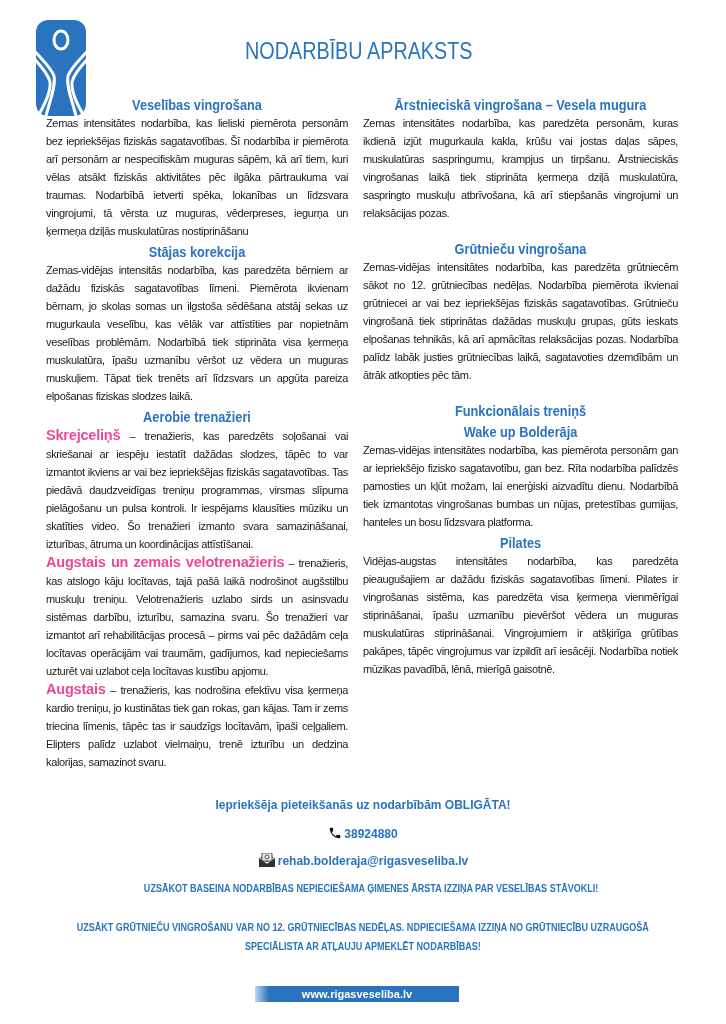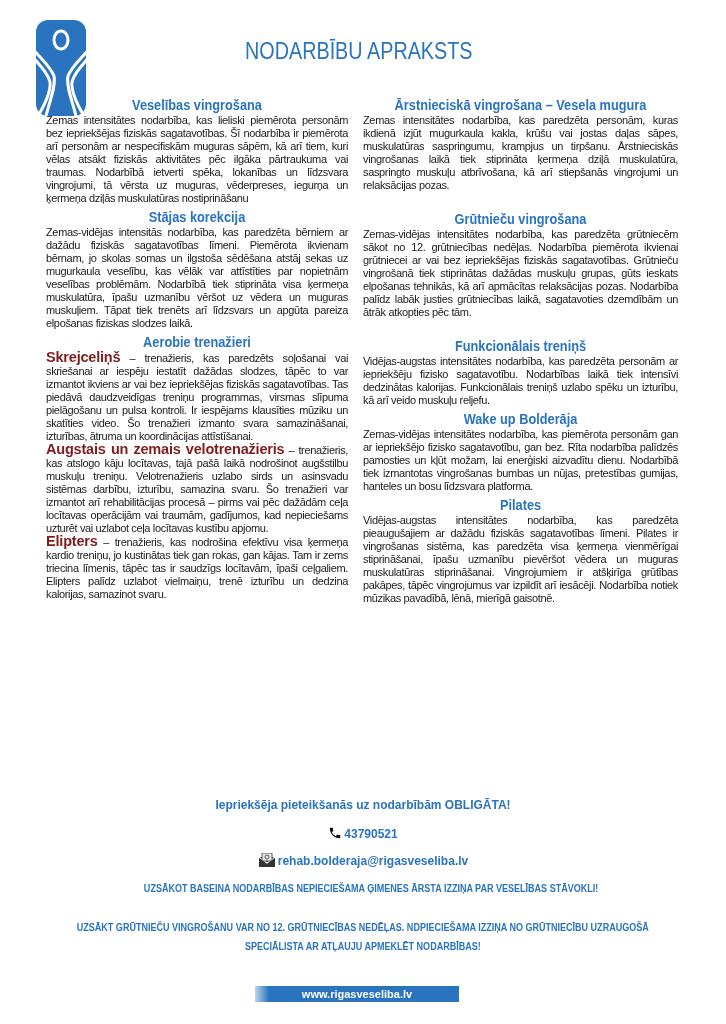--- a/index.html
+++ b/index.html
@@ -9,23 +9,23 @@
   .title { position: absolute; left: 245px; top: 38px; width: 240px; text-align: center;
            font-family: "Liberation Sans", sans-serif; font-size: 23px; font-weight: normal;
            color: #2a74bf; letter-spacing: 0px; transform: scaleX(0.86); transform-origin: left center;
            white-space: nowrap; }
   .col { position: absolute; top: 96px; }
   .col-left { left: 46px; width: 302px; }
   .col-right { left: 363px; width: 315px; }
   .sec-title { text-align: center; color: #2a74bf; font-weight: bold; font-size: 14.5px;
                line-height: 18px; margin: 0; white-space: nowrap;
                transform: scaleX(0.88); transform-origin: center; }
-  .para { font-size: 11px; line-height: 13px; text-align: justify; margin: 0;
+  .para { font-size: 11px; line-height: 18px; text-align: justify; margin: 0;
           letter-spacing: -0.35px; word-spacing: 0px; }
-  .para .lead { color: #7f1d1d; font-weight: bold; font-size: 14.5px; letter-spacing: -0.2px; }
+  .para .lead { color: #ec4899; font-weight: bold; font-size: 14.5px; letter-spacing: -0.2px; }
   .gap-s { height: 3px; }
   .gap-m { height: 18px; }
   .bottom { position: absolute; left: 0; width: 726px; text-align: center; color: #2a74bf; }
   .b1 { top: 798px; font-size: 12px; font-weight: bold; }
   .b2 { top: 826px; font-size: 12px; font-weight: bold; }
   .b3 { top: 853px; font-size: 12px; font-weight: bold; }
   .b4 { top: 882px; font-size: 11px; font-weight: bold; padding-left: 8px; }
   .b5 { top: 918px; font-size: 11px; font-weight: bold; line-height: 19px; }
   .b4 span, .b5 span { display: inline-block; transform: scaleX(0.82); transform-origin: center; white-space: nowrap; }
   .phone-icon, .mail-icon { display: inline-block; vertical-align: middle; margin-right: 2px; }
@@ -59,48 +59,47 @@
   <p class="para">Zemas-vidējas intensitās nodarbība, kas paredzēta bērniem ar dažādu fiziskās sagatavotības līmeni. Piemērota ikvienam bērnam, jo skolas somas un ilgstoša sēdēšana atstāj sekas uz mugurkaula veselību, kas vēlāk var attīstīties par nopietnām veselības problēmām. Nodarbībā tiek stiprināta visa ķermeņa muskulatūra, īpašu uzmanību vēršot uz vēdera un muguras muskuļiem. Tāpat tiek trenēts arī līdzsvars un apgūta pareiza elpošanas fiziskas slodzes laikā.</p>
   <div class="gap-s"></div>
   <h2 class="sec-title">Aerobie trenažieri</h2>
   <p class="para">
     <span class="lead">Skrejceliņš</span><span> – trenažieris, kas paredzēts soļošanai vai skriešanai ar iespēju iestatīt dažādas slodzes, tāpēc to var izmantot ikviens ar vai bez iepriekšējas fiziskās sagatavotības. Tas piedāvā daudzveidīgas treniņu programmas, virsmas slīpuma pielāgošanu un pulsa kontroli. Ir iespējams klausīties mūziku un skatīties video. Šo trenažieri izmanto svara samazināšanai, izturības, ātruma un koordinācijas attīstīšanai.</span>
   </p>
   <p class="para">
     <span class="lead">Augstais un zemais velotrenažieris</span><span> – trenažieris, kas atslogo kāju locītavas, tajā pašā laikā nodrošinot augšstilbu muskuļu treniņu. Velotrenažieris uzlabo sirds un asinsvadu sistēmas darbību, izturību, samazina svaru. Šo trenažieri var izmantot arī rehabilitācijas procesā – pirms vai pēc dažādām ceļa locītavas operācijām vai traumām, gadījumos, kad nepieciešams uzturēt vai uzlabot ceļa locītavas kustību apjomu.</span>
   </p>
   <p class="para">
-    <span class="lead">Elipters</span><span> – trenažieris, kas nodrošina efektīvu visa ķermeņa kardio treniņu, jo kustinātas tiek gan rokas, gan kājas. Tam ir zems triecina līmenis, tāpēc tas ir saudzīgs locītavām, īpaši ceļgaliem. Elipters palīdz uzlabot vielmaiņu, trenē izturību un dedzina kalorijas, samazinot svaru.</span>
+    <span class="lead">Augstais</span><span> – trenažieris, kas nodrošina efektīvu visa ķermeņa kardio treniņu, jo kustinātas tiek gan rokas, gan kājas. Tam ir zems triecina līmenis, tāpēc tas ir saudzīgs locītavām, īpaši ceļgaliem. Elipters palīdz uzlabot vielmaiņu, trenē izturību un dedzina kalorijas, samazinot svaru.</span>
   </p>
 </div>
 
 <div class="col col-right">
   <h2 class="sec-title">Ārstnieciskā vingrošana – Vesela mugura</h2>
   <p class="para">Zemas intensitātes nodarbība, kas paredzēta personām, kuras ikdienā izjūt mugurkaula kakla, krūšu vai jostas daļas sāpes, muskulatūras saspringumu, krampjus un tirpšanu. Ārstnieciskās vingrošanas laikā tiek stiprināta ķermeņa dziļā muskulatūra, saspringto muskuļu atbrīvošana, kā arī stiepšanās vingrojumi un relaksācijas pozas.</p>
   <div class="gap-m"></div>
   <h2 class="sec-title">Grūtnieču vingrošana</h2>
   <p class="para">Zemas-vidējas intensitātes nodarbība, kas paredzēta grūtniecēm sākot no 12. grūtniecības nedēļas. Nodarbība piemērota ikvienai grūtniecei ar vai bez iepriekšējas fiziskās sagatavotības. Grūtnieču vingrošanā tiek stiprinātas dažādas muskuļu grupas, gūts ieskats elpošanas tehnikās, kā arī apmācītas relaksācijas pozas. Nodarbība palīdz labāk justies grūtniecības laikā, sagatavoties dzemdībām un ātrāk atkopties pēc tām.</p>
   <div class="gap-m"></div>
   <h2 class="sec-title">Funkcionālais treniņš</h2>
-  <p class="para">Vidējas-augstas intensitātes nodarbība, kas paredzēta personām ar iepriekšēju fizisko sagatavotību. Nodarbības laikā tiek intensīvi dedzinātas kalorijas. Funkcionālais treniņš uzlabo spēku un izturību, kā arī veido muskuļu reljefu.</p>
   <div class="gap-s"></div>
   <h2 class="sec-title">Wake up Bolderāja</h2>
   <p class="para">Zemas-vidējas intensitātes nodarbība, kas piemērota personām gan ar iepriekšējo fizisko sagatavotību, gan bez. Rīta nodarbība palīdzēs pamosties un kļūt možam, lai enerģiski aizvadītu dienu. Nodarbībā tiek izmantotas vingrošanas bumbas un nūjas, pretestības gumijas, hanteles un bosu līdzsvara platforma.</p>
   <div class="gap-s"></div>
   <h2 class="sec-title">Pilates</h2>
   <p class="para">Vidējas-augstas intensitātes nodarbība, kas paredzēta pieaugušajiem ar dažādu fiziskās sagatavotības līmeni. Pilates ir vingrošanas sistēma, kas paredzēta visa ķermeņa vienmērīgai stiprināšanai, īpašu uzmanību pievēršot vēdera un muguras muskulatūras stiprināšanai. Vingrojumiem ir atšķirīga grūtības pakāpes, tāpēc vingrojumus var izpildīt arī iesācēji. Nodarbība notiek mūzikas pavadībā, lēnā, mierīgā gaisotnē.</p>
 </div>
 
 <div class="bottom b1">Iepriekšēja pieteikšanās uz nodarbībām OBLIGĀTA!</div>
 <div class="bottom b2">
   <span class="phone-icon">
     <svg width="14" height="14" viewBox="0 0 24 24">
         <path d="M6.6 10.8c1.4 2.8 3.8 5.1 6.6 6.6l2.2-2.2c.3-.3.7-.4 1-.2 1.1.4 2.3.6 3.6.6.6 0 1 .4 1 1V20c0 .6-.4 1-1 1C10.6 21 3 13.4 3 4c0-.6.4-1 1-1h3.5c.6 0 1 .4 1 1 0 1.3.2 2.5.6 3.6.1.3 0 .7-.2 1L6.6 10.8z" fill="#111"></path>
       </svg>
-  </span><a style="color:#2a74bf;text-decoration:none;">43790521</a>
+  </span><a style="color:#2a74bf;text-decoration:none;">38924880</a>
 </div>
 <div class="bottom b3">
   <span class="mail-icon">
     <svg width="18" height="15" viewBox="0 0 18 15">
         <rect x="1" y="4" width="16" height="10" fill="#333"></rect>
         <path d="M1 4 L9 10 L17 4" fill="none" stroke="#fff" stroke-width="1.2"></path>
         <rect x="4" y="0" width="10" height="8" fill="#e8e8e8" stroke="#333" stroke-width="0.8"></rect>
         <circle cx="9" cy="4" r="2" fill="none" stroke="#333" stroke-width="0.8"></circle>
       </svg>
   </span><a style="color:#2a74bf;text-decoration:none;">rehab.bolderaja@rigasveseliba.lv</a>

